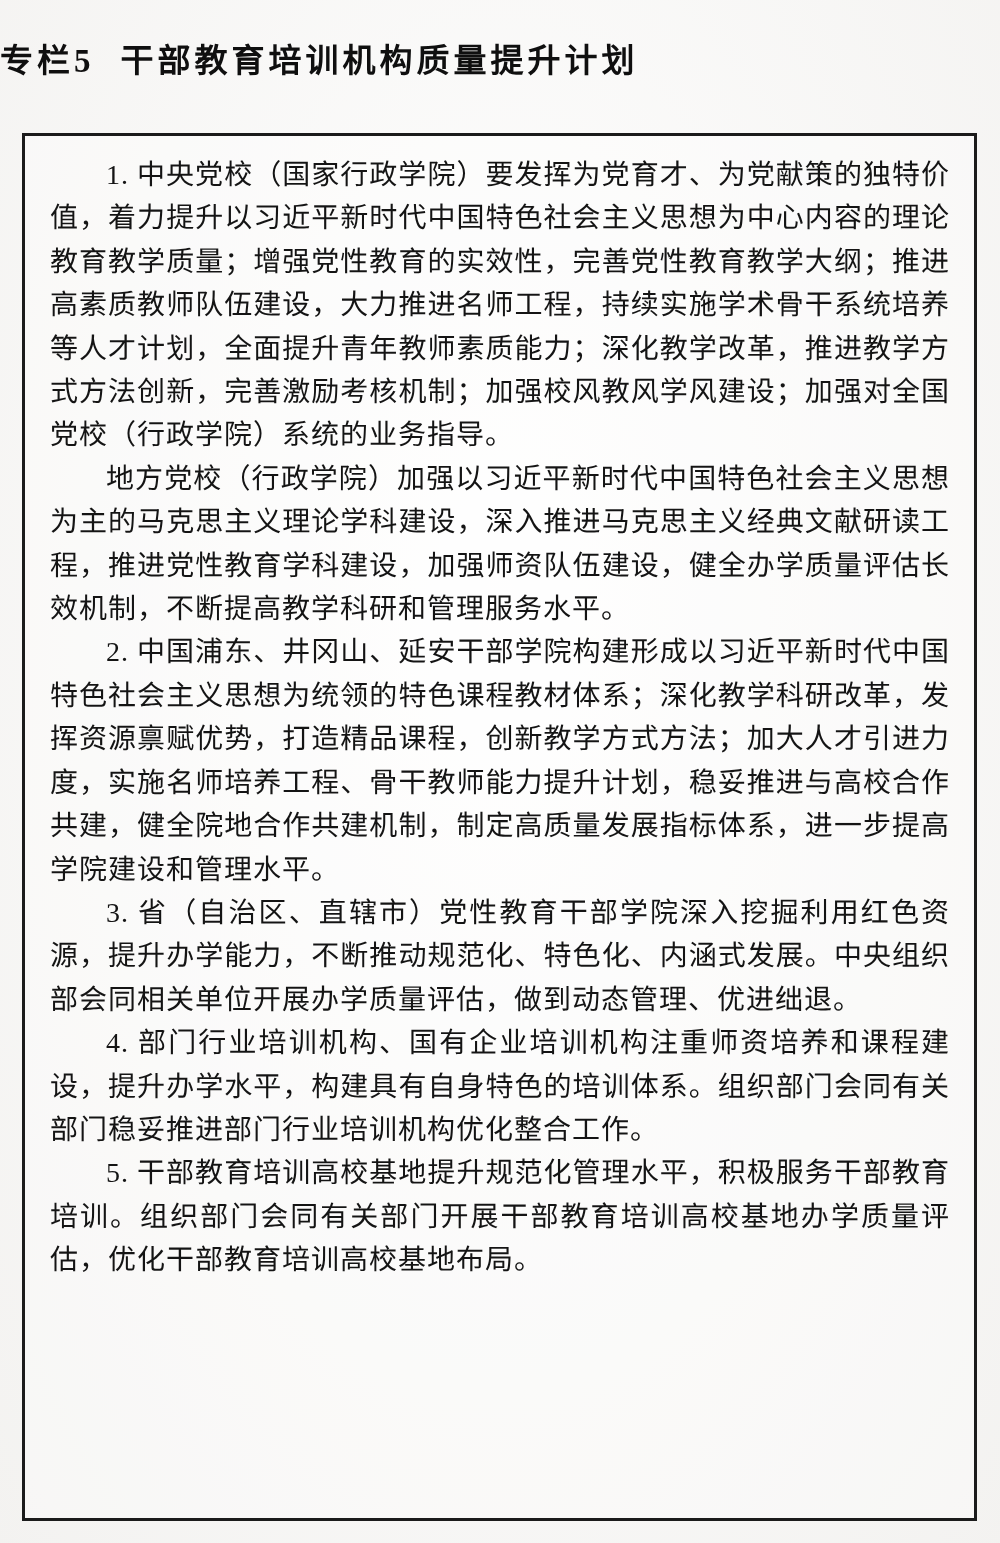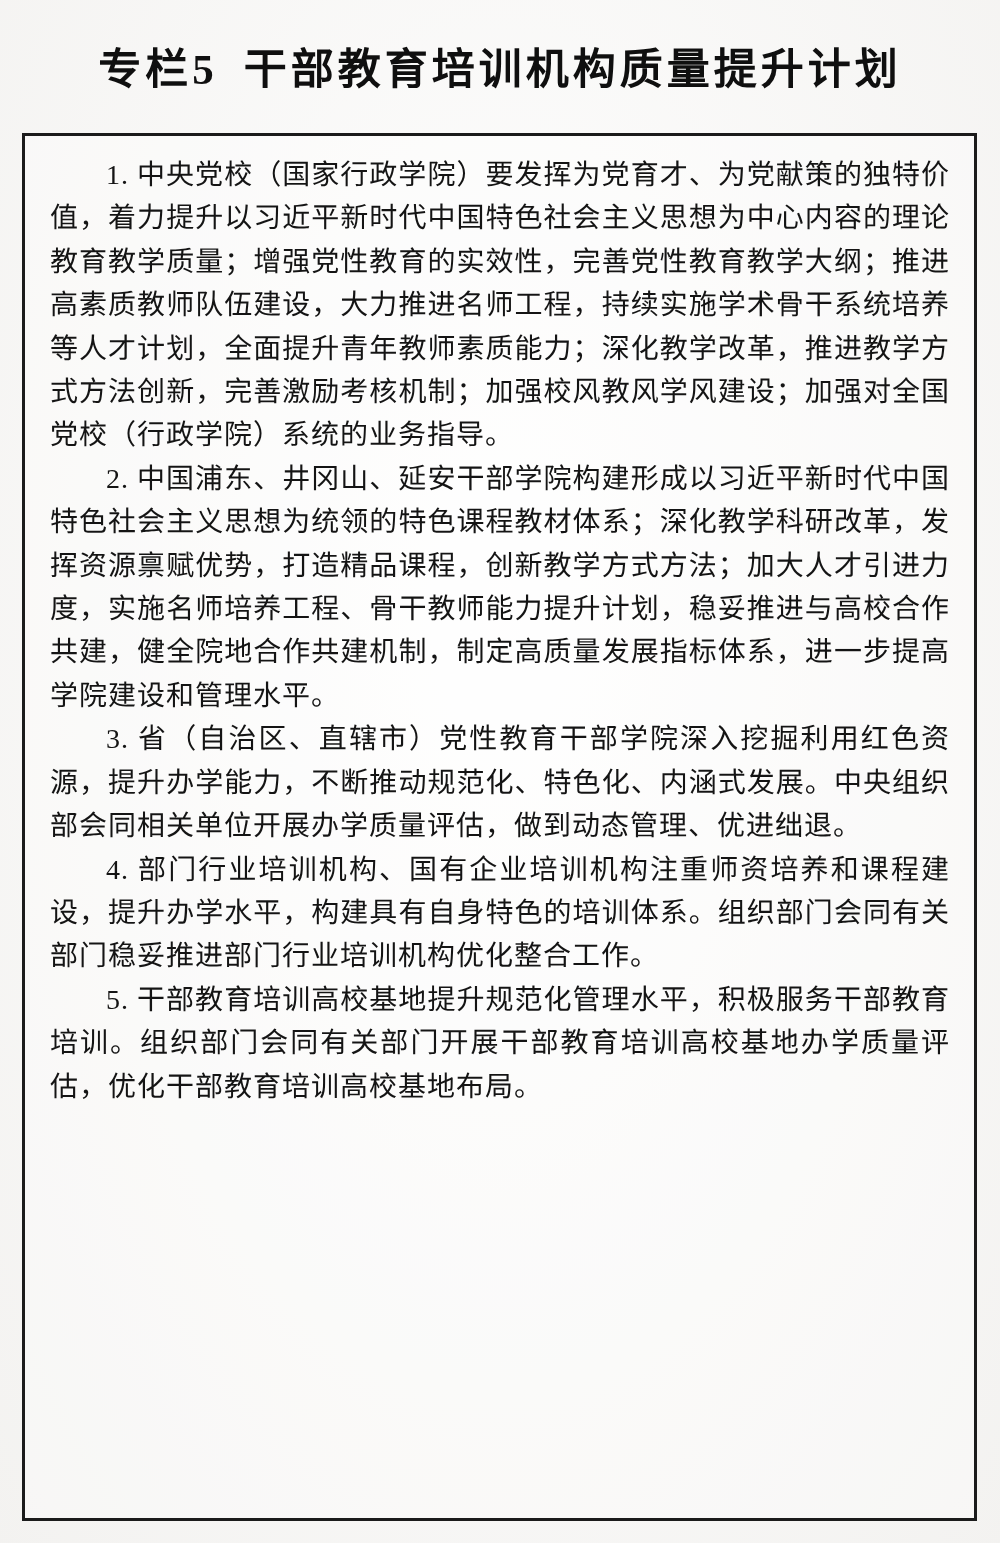--- a/index.html
+++ b/index.html
@@ -13,22 +13,22 @@
     position: relative;
     font-family: "Liberation Serif", "DejaVu Serif", serif;
     color: #161616;
     background:
       radial-gradient(ellipse at 50% 40%, rgba(255,255,255,0.9), rgba(0,0,0,0.03)),
       #fbfaf8;
     overflow: hidden;
   }
   .page-title {
     margin-top: 34px;
-    text-align: center;
-    font-size: 43px;
+    text-align: left;
+    font-size: 33px;
     font-weight: bold;
     letter-spacing: 4px;
     color: #0f0f0f;
     white-space: nowrap;
   }
   .page-title .title-prefix {
     margin-right: 26px;
   }
   .content-box {
     box-sizing: border-box;
@@ -53,17 +53,18 @@
 </style>
 </head>
 <body>
 
 <div class="page-title">
   <span class="title-prefix">专栏5</span><span>干部教育培训机构质量提升计划</span>
 </div>
 
 <div class="content-box">
   <p class="para">1. 中央党校（国家行政学院）要发挥为党育才、为党献策的独特价值，着力提升以习近平新时代中国特色社会主义思想为中心内容的理论教育教学质量；增强党性教育的实效性，完善党性教育教学大纲；推进高素质教师队伍建设，大力推进名师工程，持续实施学术骨干系统培养等人才计划，全面提升青年教师素质能力；深化教学改革，推进教学方式方法创新，完善激励考核机制；加强校风教风学风建设；加强对全国党校（行政学院）系统的业务指导。</p>
+  <p class="para">地方党校（行政学院）加强以习近平新时代中国特色社会主义思想为主的马克思主义理论学科建设，深入推进马克思主义经典文献研读工程，推进党性教育学科建设，加强师资队伍建设，健全办学质量评估长效机制，不断提高教学科研和管理服务水平。</p>
   <p class="para">2. 中国浦东、井冈山、延安干部学院构建形成以习近平新时代中国特色社会主义思想为统领的特色课程教材体系；深化教学科研改革，发挥资源禀赋优势，打造精品课程，创新教学方式方法；加大人才引进力度，实施名师培养工程、骨干教师能力提升计划，稳妥推进与高校合作共建，健全院地合作共建机制，制定高质量发展指标体系，进一步提高学院建设和管理水平。</p>
   <p class="para">3. 省（自治区、直辖市）党性教育干部学院深入挖掘利用红色资源，提升办学能力，不断推动规范化、特色化、内涵式发展。中央组织部会同相关单位开展办学质量评估，做到动态管理、优进绌退。</p>
   <p class="para">4. 部门行业培训机构、国有企业培训机构注重师资培养和课程建设，提升办学水平，构建具有自身特色的培训体系。组织部门会同有关部门稳妥推进部门行业培训机构优化整合工作。</p>
   <p class="para">5. 干部教育培训高校基地提升规范化管理水平，积极服务干部教育培训。组织部门会同有关部门开展干部教育培训高校基地办学质量评估，优化干部教育培训高校基地布局。</p>
 </div>
 
 </body></html>

